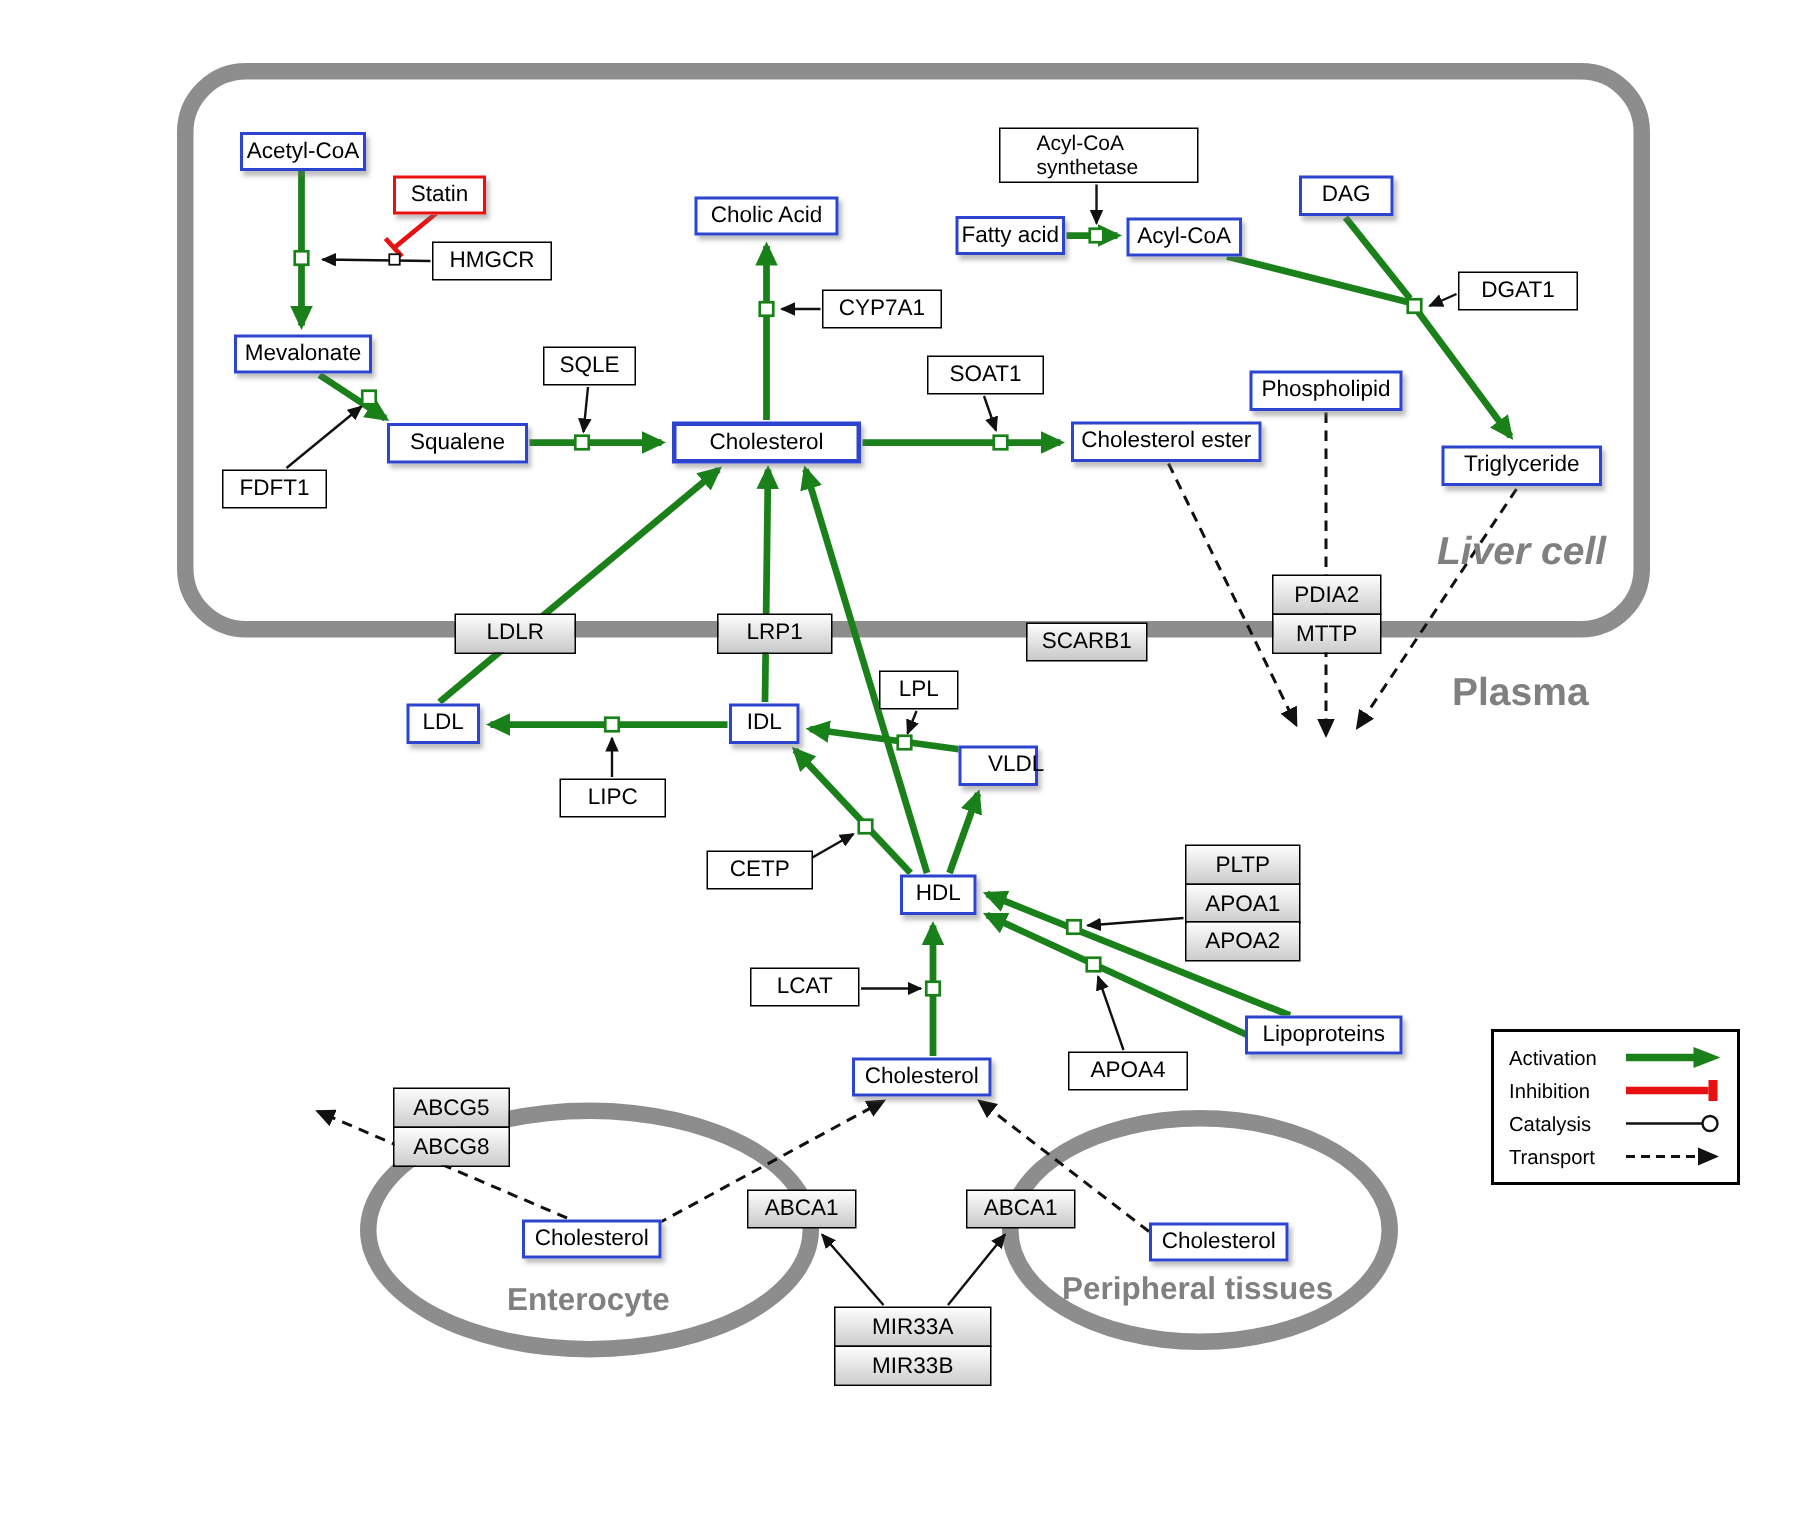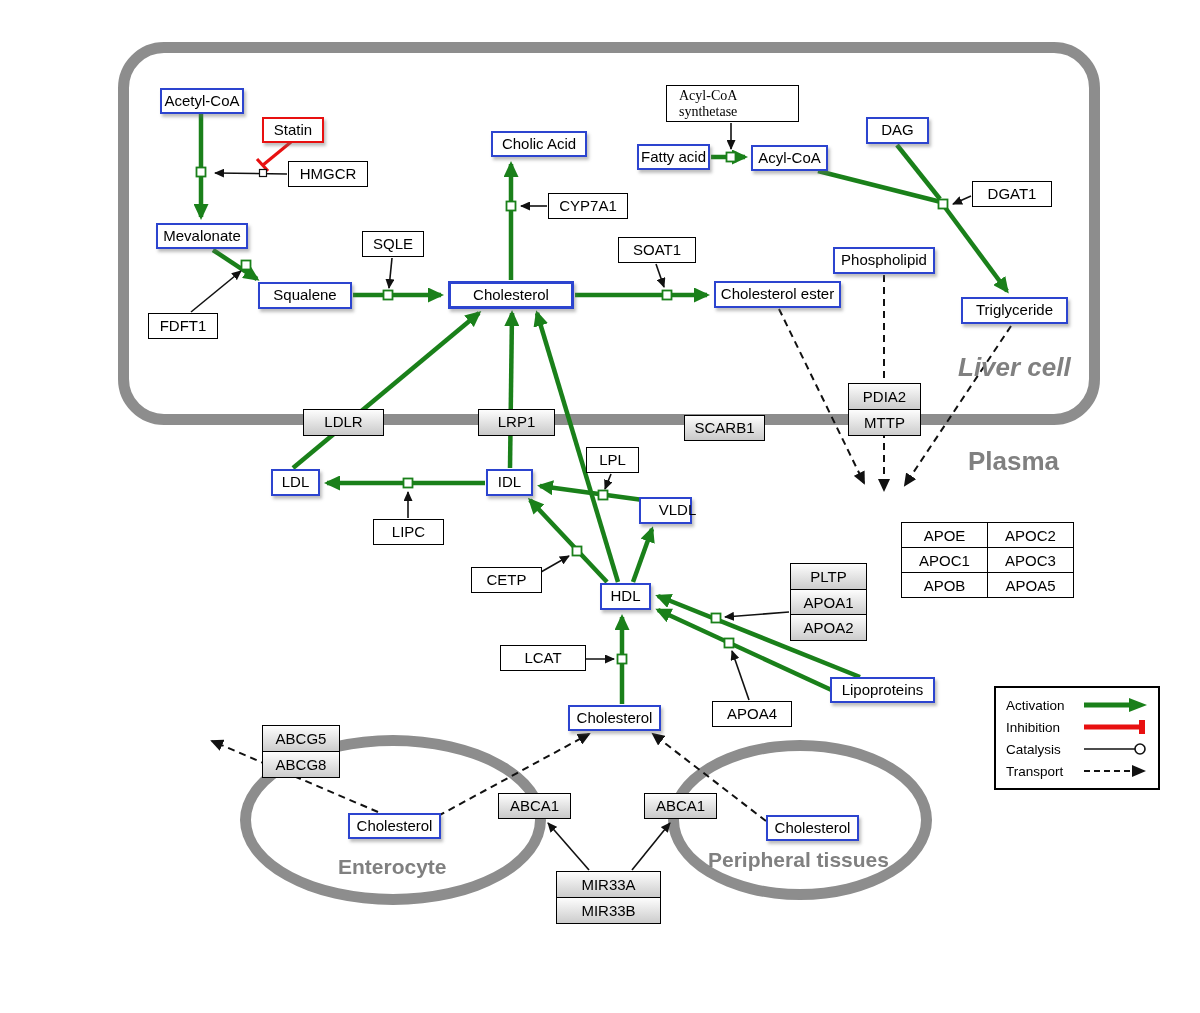--- a/index.html
+++ b/index.html
@@ -122,28 +122,28 @@
       <rect x="724.5" y="638.5" width="9" height="9"></rect>
       <rect x="259.5" y="169.5" width="7" height="7" stroke="#111" stroke-width="1.2"></rect>
     </g>
   </svg>
 
   <div class="node metab" style="left:160px;top:88px;width:84px;height:26px;">Acetyl-CoA</div>
   <div class="node red" style="left:262px;top:117px;width:62px;height:26px;">Statin</div>
   <div class="node gene" style="left:288px;top:161px;width:80px;height:26px;">HMGCR</div>
   <div class="node metab" style="left:156px;top:223px;width:92px;height:26px;">Mevalonate</div>
   <div class="node gene" style="left:362px;top:231px;width:62px;height:26px;">SQLE</div>
-  <div class="node metab" style="left:463px;top:131px;width:96px;height:26px;margin-left:28px;">Cholic Acid</div>
+  <div class="node metab" style="left:463px;top:131px;width:96px;height:26px;">Cholic Acid</div>
   <div class="node gene" style="left:548px;top:193px;width:80px;height:26px;">CYP7A1</div>
   <div class="node metab" style="left:258px;top:282px;width:94px;height:27px;">Squalene</div>
   <div class="node gene" style="left:148px;top:313px;width:70px;height:26px;">FDFT1</div>
   <div class="node metab metab-strong" style="left:448px;top:281px;width:126px;height:28px;">Cholesterol</div>
   <div class="node gene" style="left:618px;top:237px;width:78px;height:26px;">SOAT1</div>
   <div class="node metab" style="left:714px;top:281px;width:127px;height:27px;">Cholesterol ester</div>
-  <div class="node gene" style="left:666px;top:85px;width:133px;height:37px;font-size:14px;padding:0 12px;font-family:Liberation Serif, serif;">Acyl-CoA synthetase</div>
+  <div class="node gene" style="left:666px;top:85px;width:133px;height:37px;font-size:14px;padding:0 24px;">Acyl-CoA synthetase</div>
   <div class="node metab" style="left:637px;top:144px;width:73px;height:26px;">Fatty acid</div>
   <div class="node metab" style="left:751px;top:145px;width:77px;height:26px;">Acyl-CoA</div>
   <div class="node metab" style="left:866px;top:117px;width:63px;height:27px;">DAG</div>
   <div class="node gene" style="left:972px;top:181px;width:80px;height:26px;">DGAT1</div>
   <div class="node metab" style="left:833px;top:247px;width:102px;height:27px;">Phospholipid</div>
   <div class="node metab" style="left:961px;top:297px;width:107px;height:27px;">Triglyceride</div>
 
   <div class="node mem" style="left:303px;top:409px;width:81px;height:27px;">LDLR</div>
   <div class="node mem" style="left:478px;top:409px;width:77px;height:27px;">LRP1</div>
   <div class="node mem" style="left:684px;top:415px;width:81px;height:26px;">SCARB1</div>
@@ -152,38 +152,30 @@
     <div class="cell">MTTP</div>
   </div>
 
   <div class="node metab" style="left:271px;top:469px;width:49px;height:27px;">LDL</div>
   <div class="node metab" style="left:486px;top:469px;width:47px;height:27px;">IDL</div>
   <div class="node gene" style="left:373px;top:519px;width:71px;height:26px;">LIPC</div>
   <div class="node gene" style="left:586px;top:447px;width:53px;height:26px;">LPL</div>
   <div class="node metab" style="left:639px;top:497px;width:53px;height:27px;padding-left:24px;">VLDL</div>
   <div class="node gene" style="left:471px;top:567px;width:71px;height:26px;">CETP</div>
   <div class="node metab" style="left:600px;top:583px;width:51px;height:27px;">HDL</div>
-  <div class="node gene" style="left:500px;top:645px;width:86px;height:26px;">LCAT</div>
+  <div class="node gene" style="left:500px;top:645px;width:73px;height:26px;">LCAT</div>
   <div class="stack" style="left:790px;top:563px;width:77px;">
     <div class="cell">PLTP</div>
     <div class="cell">APOA1</div>
     <div class="cell">APOA2</div>
   </div>
   <div class="node gene" style="left:712px;top:701px;width:80px;height:26px;">APOA4</div>
   <div class="node metab" style="left:830px;top:677px;width:105px;height:26px;">Lipoproteins</div>
   <div class="node metab" style="left:568px;top:705px;width:93px;height:26px;">Cholesterol</div>
 
-  <div class="apo-table" style="left:902px;top:523px;width:172px;">
-    <div class="cell">APOE</div>
-    <div class="cell">APOC2</div>
-    <div class="cell">APOC1</div>
-    <div class="cell">APOC3</div>
-    <div class="cell">APOB</div>
-    <div class="cell">APOA5</div>
-  </div>
 
   <div class="stack" style="left:262px;top:725px;width:78px;">
     <div class="cell">ABCG5</div>
     <div class="cell">ABCG8</div>
   </div>
   <div class="node metab" style="left:348px;top:813px;width:93px;height:26px;">Cholesterol</div>
   <div class="node mem" style="left:498px;top:793px;width:73px;height:26px;">ABCA1</div>
   <div class="node mem" style="left:644px;top:793px;width:73px;height:26px;">ABCA1</div>
   <div class="node metab" style="left:766px;top:815px;width:93px;height:26px;">Cholesterol</div>
   <div class="stack" style="left:556px;top:871px;width:105px;">

